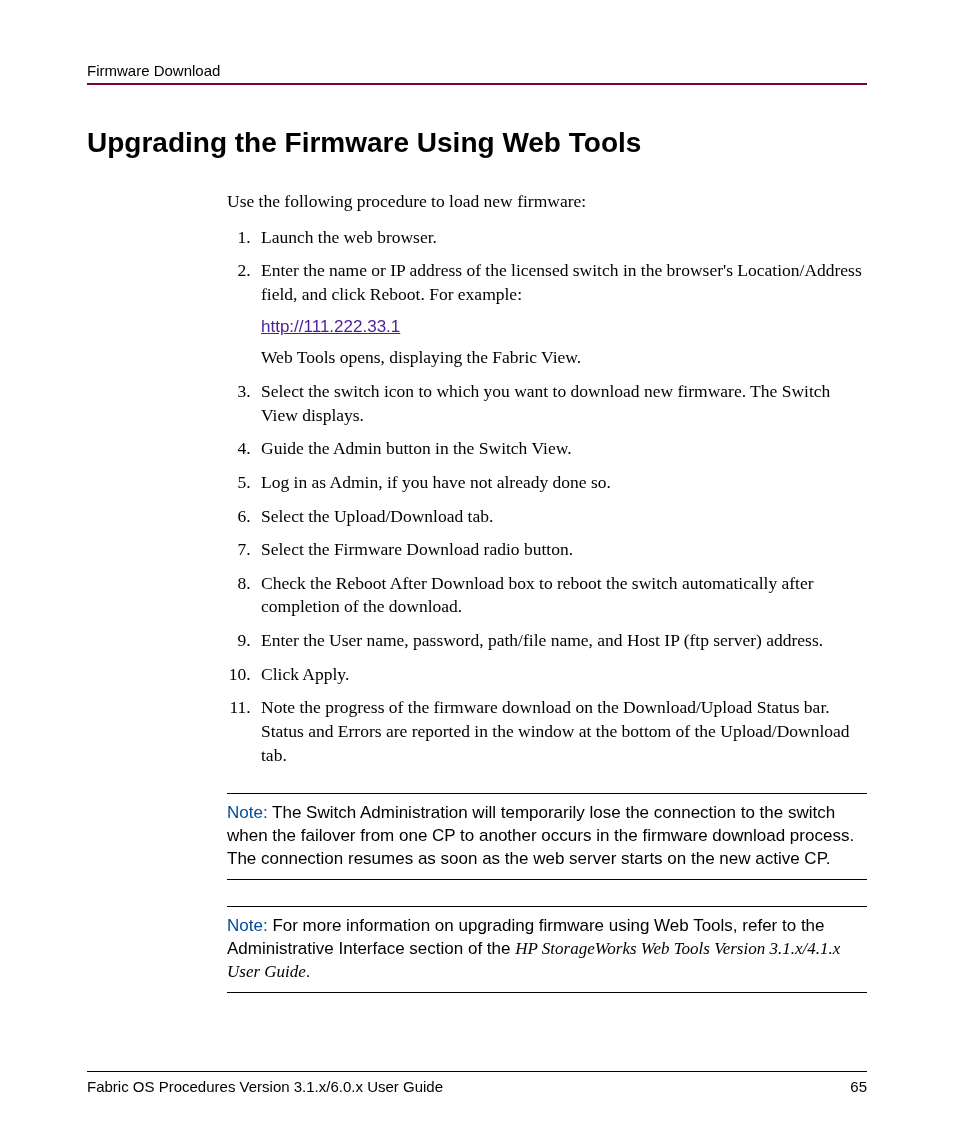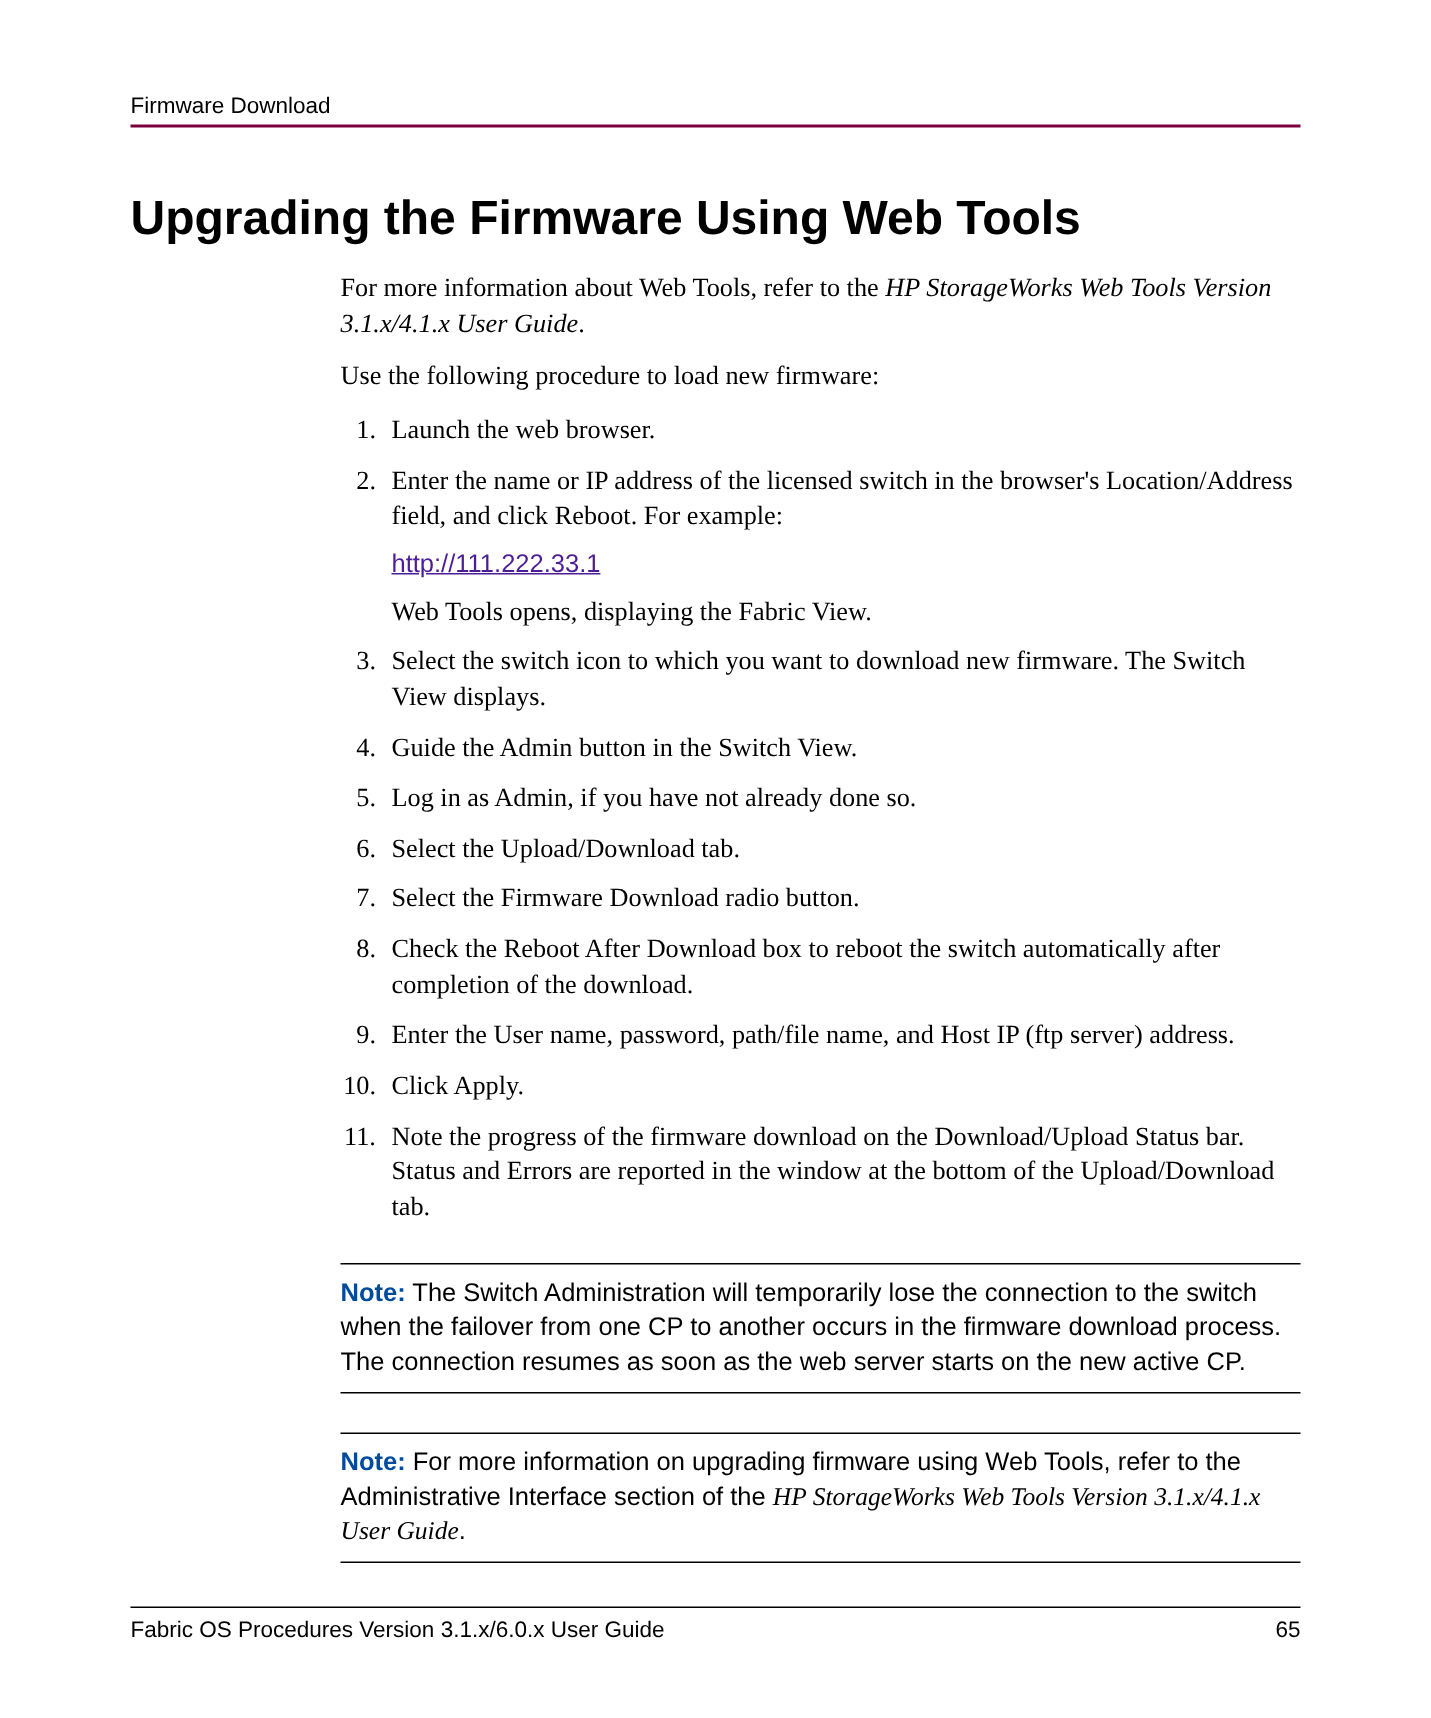--- a/index.html
+++ b/index.html
@@ -25,22 +25,22 @@
     margin-bottom: 4px;
   }
   .header-rule {
     border: none;
     border-top: 2px solid #7a003c;
     margin: 0 0 42px 0;
   }
   h2.section-title {
     font-family: "Trebuchet MS", Arial, sans-serif;
     font-weight: bold;
-    font-size: 32px;
-    margin: 0 0 16px 0;
+    font-size: 28px;
+    margin: 0 0 31px 0;
     letter-spacing: 0;
   }
   .body-block {
     margin-left: 140px;
     font-size: 17.5px;
     line-height: 1.35;
   }
   .para {
     margin: 0 0 12px 0;
   }
@@ -74,21 +74,21 @@
     margin: 26px 0 8px 0;
   }
   .note-block {
     font-family: "Trebuchet MS", Arial, sans-serif;
     font-size: 17px;
     line-height: 1.35;
     margin-bottom: 6px;
   }
   .note-label {
     color: #004b9b;
-    font-weight: bold;
+    font-weight: normal;
     font-family: "Trebuchet MS", Arial, sans-serif;
   }
   .note-italic {
     font-style: italic;
     font-family: Georgia, "Times New Roman", serif;
   }
   .note-end-rule {
     border: none;
     border-top: 1.5px solid #000;
     margin: 8px 0 0 0;
@@ -116,23 +116,20 @@
 
 <div class="page">
 
   <div class="running-header">Firmware Download</div>
   <hr class="header-rule">
 
   <h2 class="section-title">Upgrading the Firmware Using Web Tools</h2>
 
   <div class="body-block">
 
-    <p class="para">
-      <span>For more information about Web Tools, refer to the </span><span class="italic">HP StorageWorks Web Tools Version 3.1.x/4.1.x User Guide</span><span>.</span>
-    </p>
 
     <p class="para">Use the following procedure to load new firmware:</p>
 
     <ol class="steps">
       <li>Launch the web browser.</li>
       <li>
         <span>Enter the name or IP address of the licensed switch in the browser's </span><span class="bold">Location/Address</span><span> field, and click </span><span class="bold">Reboot</span><span>. For example:</span>
         <span class="substep">
           <a class="ip-link">http://111.222.33.1</a>
         </span>

